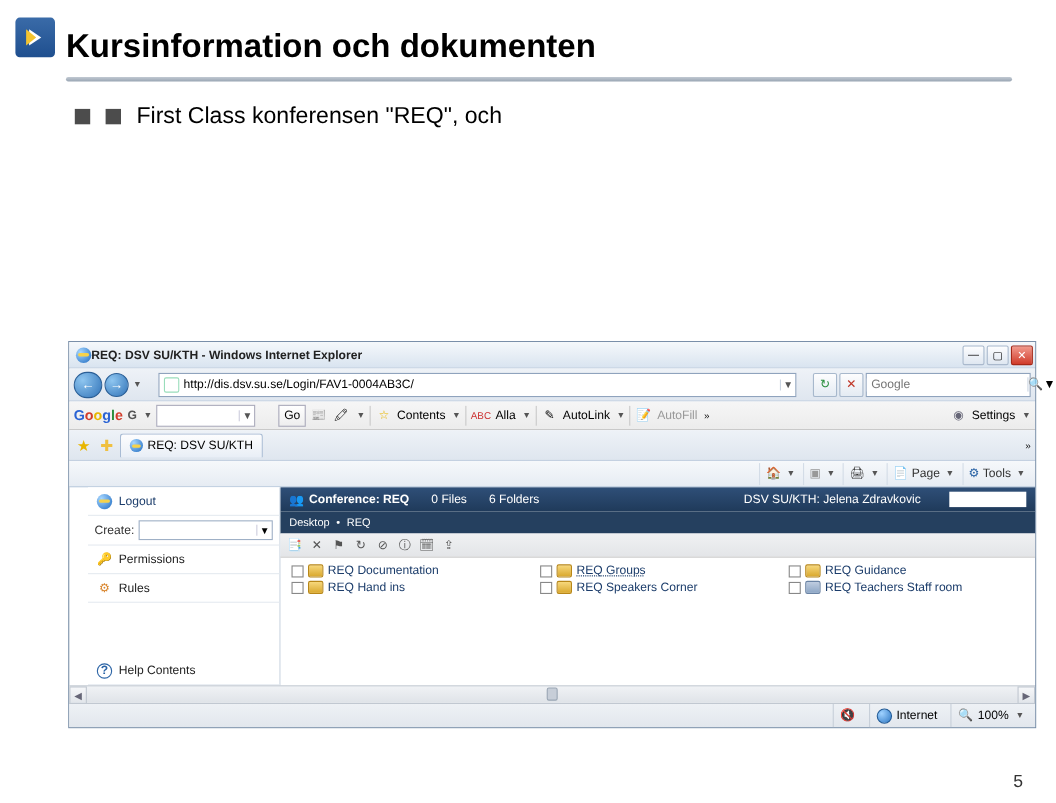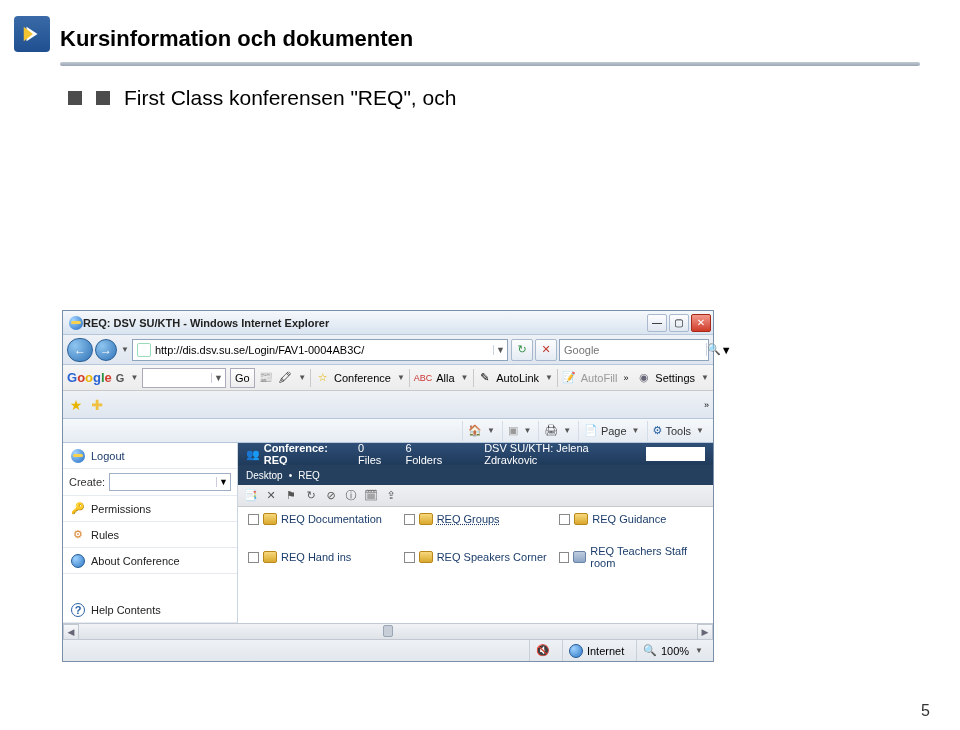--- a/index.html
+++ b/index.html
@@ -1,66 +1,66 @@
 <!DOCTYPE html>
 <html><head>
 <meta charset="utf-8">
 <style>
   * { box-sizing: border-box; margin: 0; padding: 0; }
   body { font-family: Arial, sans-serif; width: 960px; height: 730px; background: #fff; position: relative; color: #000; }
   .page { padding: 20px 40px 0 60px; }
   .logo { position: absolute; top: 16px; left: 14px; width: 36px; height: 36px; background: linear-gradient(#3a6ba8,#1f4f8f); border-radius: 4px; display: flex; align-items: center; justify-content: center; }
   .logo svg { width: 22px; height: 22px; }
-  h1 { font-size: 22px; font-weight: bold; margin: 6px 0 10px 0; }
+  h1 { font-size: 30px; font-weight: bold; margin: 6px 0 10px 0; }
   .underline { height: 4px; background: linear-gradient(#c1c9d2,#9aa6b4); border-radius: 2px; margin-bottom: 20px; }
   ul.bullets { list-style: none; margin-left: 8px; }
   ul.bullets > li { margin-bottom: 10px; font-size: 21px; position: relative; padding-left: 28px; }
   ul.bullets > li::before { content: ""; position: absolute; left: 0; top: 5px; width: 14px; height: 14px; background: #4c4c4c; }
   ul.sub { list-style: none; margin-top: 12px; }
   ul.sub > li { font-size: 21px; position: relative; padding-left: 28px; margin-bottom: 12px; }
   ul.sub > li::before { content: ""; position: absolute; left: 0; top: 5px; width: 14px; height: 14px; background: #4c4c4c; }
-  .browser { position: absolute; top: 310px; left: 62px; width: 652px; border: 1px solid #7a8fa9; font-size: 11px; font-family: Tahoma, Arial, sans-serif; background: #fff; }
+  .browser { position: absolute; top: 310px; left: 62px; width: 880px; border: 1px solid #7a8fa9; font-size: 11px; font-family: Tahoma, Arial, sans-serif; background: #fff; }
   .titlebar { background: linear-gradient(#f5f8fb,#d9e4f0); height: 24px; display: flex; align-items: center; padding: 0 2px 0 6px; border-bottom: 1px solid #b7c7db; }
   .titlebar .title { flex: 1; font-size: 11px; color: #222; font-weight: bold; }
   .winbtns { display: flex; gap: 2px; }
   .winbtn { width: 20px; height: 18px; border: 1px solid #aab9cd; background: linear-gradient(#fdfdfe,#dfe7f1); display: flex; align-items: center; justify-content: center; font-size: 10px; border-radius: 2px; }
   .winbtn.close { background: linear-gradient(#f29a8d,#d03b2a); color: #fff; border-color: #a62818; }
   .addrbar { display: flex; align-items: center; background: linear-gradient(#eef2f7,#dfe6ef); height: 30px; padding: 0 4px; border-bottom: 1px solid #b7c7db; gap: 2px; }
   .navbtn { width: 26px; height: 24px; border-radius: 12px; background: radial-gradient(circle at 30% 30%, #8fc6f0, #3173b8); border: 1px solid #2b5f96; display: flex; align-items: center; justify-content: center; color: #fff; font-size: 12px; }
   .navbtn.fwd { width: 22px; height: 22px; }
-  .urlbox { flex: 1; height: 22px; border: 1px solid #8fa3bd; background: #fff; display: flex; align-items: center; margin: 0 1px; }
+  .urlbox { flex: 1; height: 22px; border: 1px solid #8fa3bd; background: #fff; display: flex; align-items: center; margin: 0 13px; }
   .urlbox .pageicon { width: 14px; height: 14px; margin: 0 4px; background: #fff; border: 1px solid #9db; border-radius: 2px; }
   .urlbox input { border: none; flex: 1; font-size: 11px; outline: none; }
   .urlbox .dd { width: 14px; text-align: center; color: #555; font-size: 9px; border-left: 1px solid #cbd5e2; }
   .sqbtn { width: 22px; height: 22px; border: 1px solid #a7b8cc; background: linear-gradient(#fdfdfe,#e4ebf3); display: flex; align-items: center; justify-content: center; border-radius: 2px; font-size: 11px; }
   .searchbox { width: 150px; height: 22px; border: 1px solid #8fa3bd; background: #fff; display: flex; align-items: center; }
   .searchbox input { border: none; flex: 1; font-size: 11px; color: #888; outline: none; padding-left: 4px; }
   .searchbox .mag { width: 22px; text-align: center; color: #2a63a5; border-left: 1px solid #cbd5e2; }
   .gbar { display: flex; align-items: center; height: 26px; background: linear-gradient(#f6f6f6,#ececec); border-bottom: 1px solid #c9c9c9; padding: 0 4px; gap: 4px; font-size: 11px; }
   .glogo .g1{color:#2a63d4}.glogo .g2{color:#d23c2a}.glogo .g3{color:#e8b600}.glogo .g4{color:#2a63d4}.glogo .g5{color:#2a8f3e}.glogo .g6{color:#d23c2a}
   .glogo{font-weight:bold;font-size:13px;}
   .gbox { width: 90px; height: 20px; border: 1px solid #aab; background: #fff; display:flex; align-items:center; }
   .gbox .dd{width:14px;text-align:center;color:#555;font-size:9px;border-left:1px solid #ccd;}
-  .gto { height:20px; border:1px solid #aab; padding:0 4px; display:flex; align-items:center; background:linear-gradient(#fff,#eee); font-size:11px; }
+  .gto { height:20px; border:1px solid #aab; padding:0 4px; display:flex; align-items:center; background:linear-gradient(#fff,#eee); font-size:11px;margin-left:17px; }
   .gi { width:16px;height:16px;display:flex;align-items:center;justify-content:center; }
   .gsep { width:1px; height:18px; background:#c9c9c9; }
   .tabbar { display: flex; align-items: center; height: 28px; background: linear-gradient(#eef2f7,#dfe6ef); border-bottom: 1px solid #b7c7db; padding: 0 4px; gap: 3px; }
   .star { width: 18px; height: 18px; display: flex; align-items: center; justify-content: center; color: #e8b600; font-size: 14px; }
   .tab { height: 22px; border: 1px solid #a8bbd4; border-bottom: none; background: linear-gradient(#fdfdfe,#e8eef6); display: flex; align-items: center; padding: 0 8px; gap: 4px; border-radius: 3px 3px 0 0; font-size:11px; }
   .toolbar2 { display: flex; align-items: center; height: 24px; background: linear-gradient(#f6f8fb,#e6ecf3); border-bottom: 1px solid #b7c7db; padding: 0 4px; gap: 2px; justify-content: flex-end; font-size: 11px; }
   .t2btn { height: 20px; padding: 0 5px; display: flex; align-items: center; gap: 3px; border-left: 1px solid #d3dce7; color: #333; }
-  .content { display: flex; background: #fff; min-height: 180px; }
+  .content { display: flex; background: #fff; min-height: 180px; margin-left: 17px; }
   .leftcol { width: 175px; border-right: 1px solid #ccd6e2; }
   .conf-header { background: linear-gradient(#2f4f78,#1f3a5a); color: #fff; height: 22px; display: flex; align-items: center; padding: 0 8px; font-size: 11px; gap: 20px; }
   .conf-sub { background:#25405f; color:#fff; height:20px; display:flex; align-items:center; padding:0 8px; font-size:10px; gap:6px; }
   .conf-tools { background:linear-gradient(#f0f1f3,#e3e5e8); height:22px; display:flex; align-items:center; padding:0 6px; gap:6px; border-bottom:1px solid #c9c9c9; font-size:11px; color:#555; }
   .leftitem { height: 26px; display: flex; align-items: center; padding: 0 8px; gap: 6px; font-size: 11px; border-bottom: 1px solid #e5eaf0; color: #1c3d6b; }
   .leftitem.dark { color:#222; }
   .create { padding: 4px 6px; border-bottom:1px solid #e5eaf0; }
-  .folders { padding: 6px 10px; display: grid; grid-template-columns: repeat(3,1fr); gap: 20px 12px; font-size: 11px; color: #1c3d6b; }
+  .folders { padding: 6px 10px; display: grid; grid-template-columns: repeat(3,1fr); gap: 3px 12px; font-size: 11px; color: #1c3d6b; }
   .folder { display: flex; align-items: center; gap: 4px; }
   .folder .cb { width:11px; height:11px; border:1px solid #888; background:#fff; }
   .folder .fi { width:14px; height:12px; background: linear-gradient(#f7d87c,#d9a82e); border-radius:2px; border:1px solid #b88718; position:relative; }
   .rightcol { flex:1; display:flex; flex-direction:column; }
   .hscroll { height:16px; background:linear-gradient(#f0f2f5,#dfe3e8); border-top:1px solid #c1c8d1; position:relative; }
   .hscroll .thumb { position:absolute; left:50%; top:1px; width:10px; height:12px; background:#c7ced8; border:1px solid #9aa6b4; transform:translateX(-50%); border-radius:2px; }
   .hscroll .arr { position:absolute; top:0; width:16px; height:16px; display:flex; align-items:center;justify-content:center; color:#667; font-size:9px; background:linear-gradient(#f6f7f9,#e1e5ea); border:1px solid #c1c8d1; }
   .statusbar { height:22px; background:linear-gradient(#eef1f5,#e2e7ed); border-top:1px solid #c1c8d1; display:flex; align-items:center; font-size:11px; padding:0 4px; gap:6px; }
   .statusbar .seg { border-left:1px solid #c7cfd9; height:100%; display:flex; align-items:center; padding:0 6px; gap:4px; }
   .pagenum { position:absolute; bottom:10px; right:30px; font-size:16px; color:#333; }
@@ -136,21 +136,21 @@
     <div class="gbox">
         <span style="flex:1"></span>
         <span class="dd">▼</span>
       </div>
     <div class="gto">Go</div>
     <span class="gi">📰</span>
     <span class="gi">🖍</span>
       <span class="drop">▼</span>
     <span class="gsep"></span>
     <span class="gi" style="color:#e8b600">☆</span>
-    <span>Conference</span>
+    <span>Contents</span>
       <span class="drop">▼</span>
     <span class="gsep"></span>
     <span style="color:#c33;font-size:9px">ABC</span>
     <span>Alla</span>
       <span class="drop">▼</span>
     <span class="gsep"></span>
     <span class="gi">✎</span>
     <span>AutoLink</span>
       <span class="drop">▼</span>
     <span class="gsep"></span>
@@ -159,20 +159,24 @@
     <span style="font-size:9px;margin-left:2px">»</span>
     <span style="flex:1"></span>
     <span class="gi" style="color:#667">◉</span>
     <span>Settings</span>
       <span class="drop">▼</span>
   </div>
 
   <div class="tabbar">
     <span class="star">★</span>
     <span class="star" style="color:#f0c040">✚</span>
+    <div class="tab">
+      <span class="ie-e" style="width:12px;height:12px"></span>
+      <span>REQ: DSV SU/KTH</span>
+    </div>
     <span style="flex:1"></span>
     <span style="font-size:9px">»</span>
   </div>
   <div class="toolbar2">
     <div class="t2btn">
         <span>🏠</span>
         <span class="drop">▼</span>
       </div>
     <div class="t2btn">
         <span style="color:#999">▣</span>
@@ -209,24 +213,20 @@
             </div>
         </div>
       </div>
       <div class="leftitem dark">
           <span class="mini-icon" style="color:#d9a82e">🔑</span>
           <span>Permissions</span>
         </div>
       <div class="leftitem dark">
           <span class="mini-icon" style="color:#d9862e">⚙</span>
           <span>Rules</span>
-        </div>
-      <div class="leftitem dark">
-          <span class="globe"></span>
-          <span>About Conference</span>
         </div>
       <div style="flex:1"></div>
       <div class="leftitem dark">
           <span class="mini-icon" style="color:#2a63a5;border:1px solid #2a63a5;border-radius:50%;width:14px;height:14px;font-weight:bold">?</span>
           <span>Help Contents</span>
         </div>
     </div>
 
     <div class="rightcol">
       <div class="conf-header">

